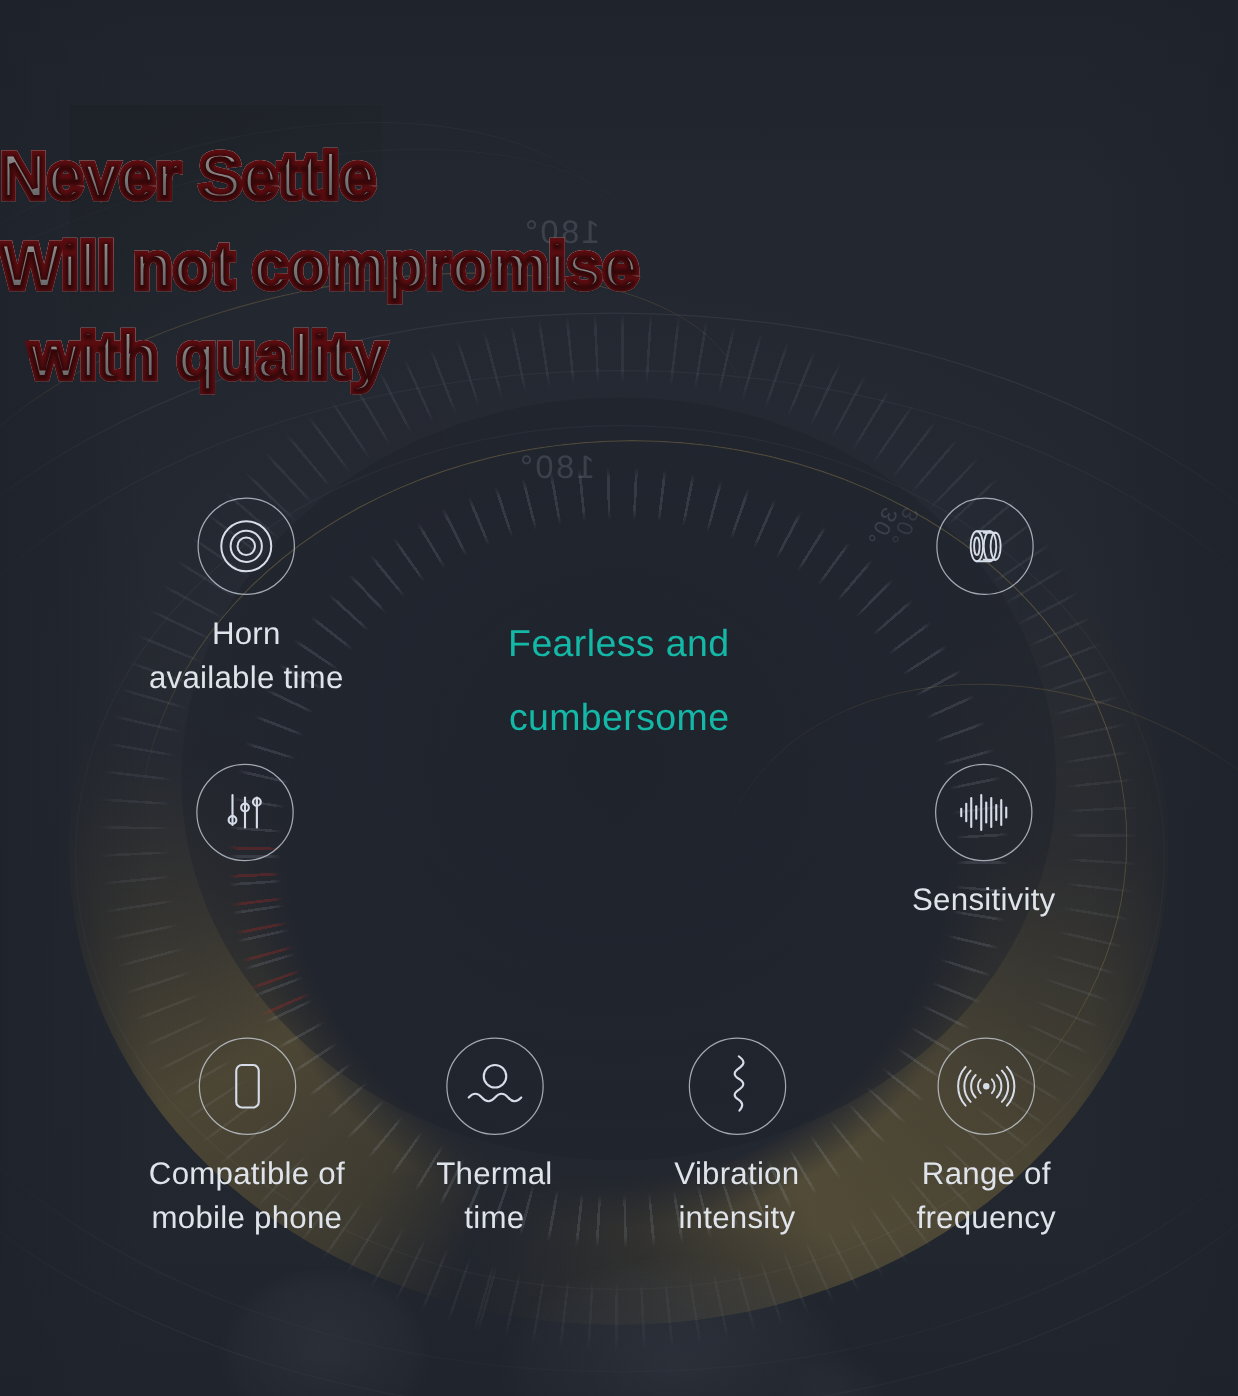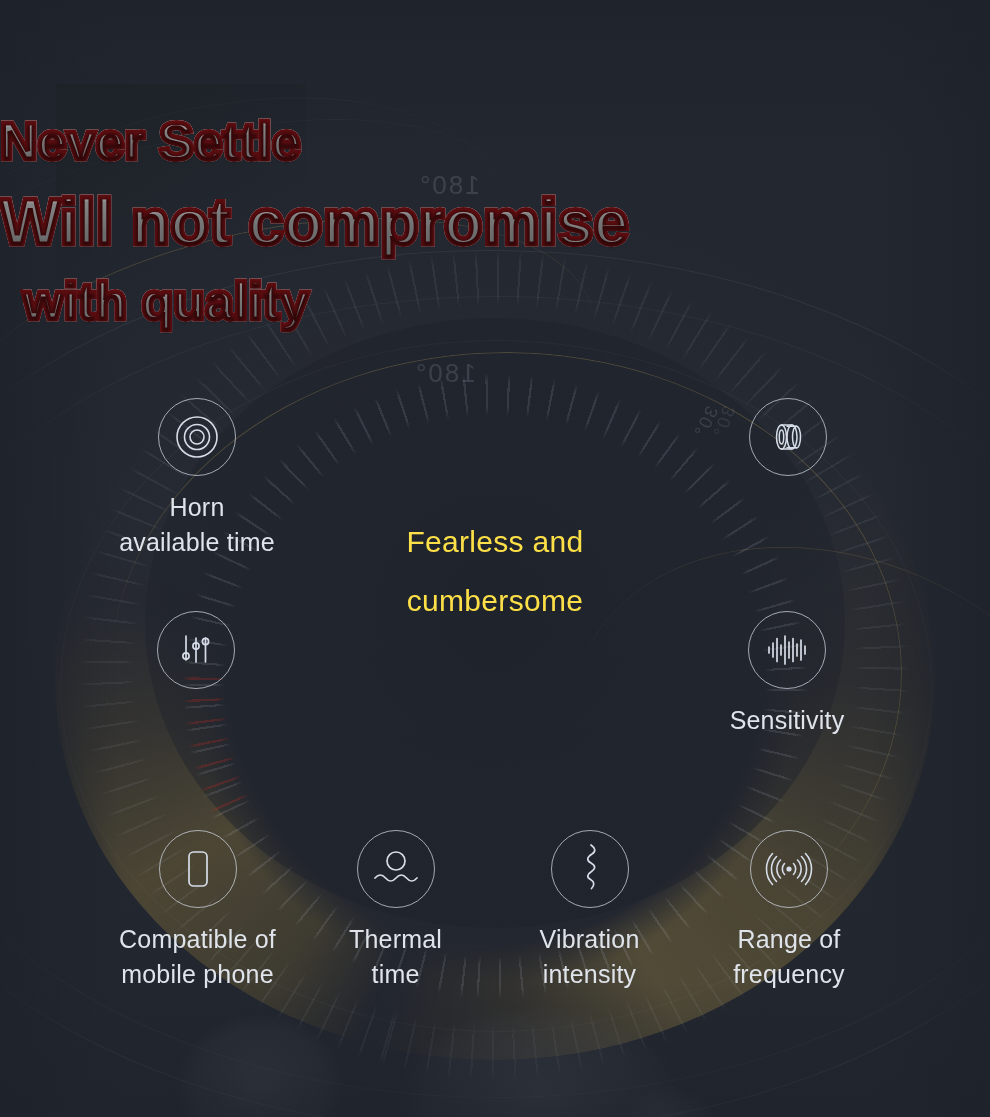--- a/index.html
+++ b/index.html
@@ -193,21 +193,21 @@
     color: #c8c9cb;
     background: linear-gradient(180deg, #ffffff 6%, #f2f2f3 28%, #c6c7c9 62%, #a9abae 100%);
     -webkit-background-clip: text;
     background-clip: text;
     -webkit-text-fill-color: transparent;
     -webkit-text-stroke: 5px #5b0d10;
     paint-order: stroke fill;
     text-shadow: 0 2px 3px rgba(0,0,0,0.45);
     white-space: nowrap;
   }
-  .headline .hl-line.l2 { font-size: 64px; }
+  .headline .hl-line.l2 { font-size: 52px; }
   .headline .hl-line.l3 { font-size: 52px; margin-left: 23px; }
 
   
   .features { position: absolute; inset: 0; z-index: 4; }
   .feature {
     position: absolute;
     text-align: center;
     width: 230px;
   }
   .feature .circle {
@@ -236,26 +236,26 @@
   .f-imped     { left: 81px;  top: 611px; }
   .f-sens      { left: 672px; top: 611px; }
   .f-mobile    { left: 80px;  top: 830px; width: 235px; }
   .f-thermal   { left: 293px; top: 830px; width: 205px; }
   .f-vibration { left: 487px; top: 830px; width: 205px; }
   .f-freq      { left: 679px; top: 830px; width: 220px; }
 
   .center-text {
     position: absolute;
     left: 50%;
-    top: 512px;
+    top: 486px;
     transform: translateX(-50%);
-    text-align: center;
+    text-align: right;
     font-size: 30px;
     line-height: 1.98;
-    color: #fde047;
+    color: #14b8a6;
     white-space: pre-line;
     z-index: 4;
     letter-spacing: 0.3px;
   }
 </style>
 </head>
 <body>
 
 <div class="page">
 

